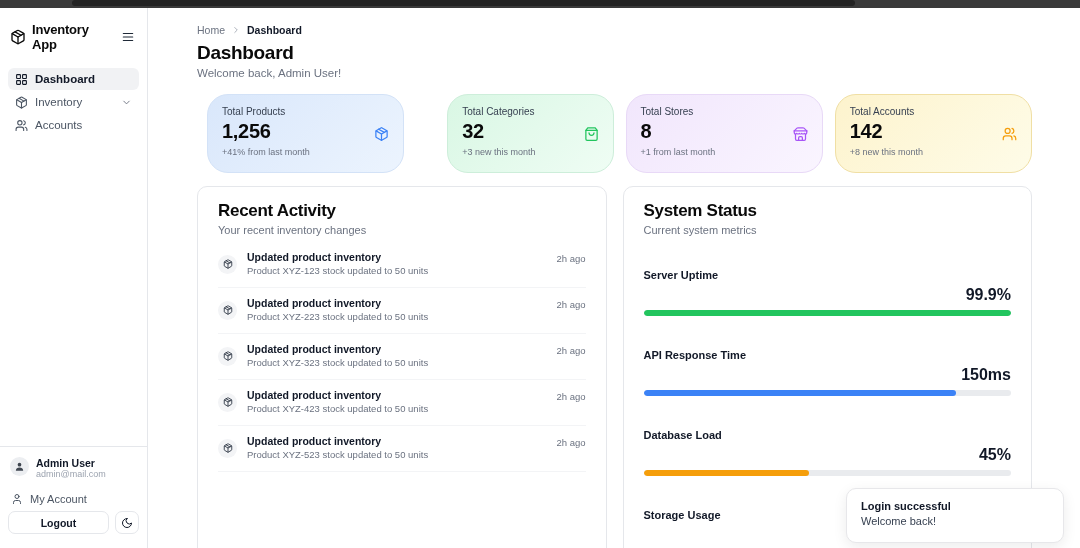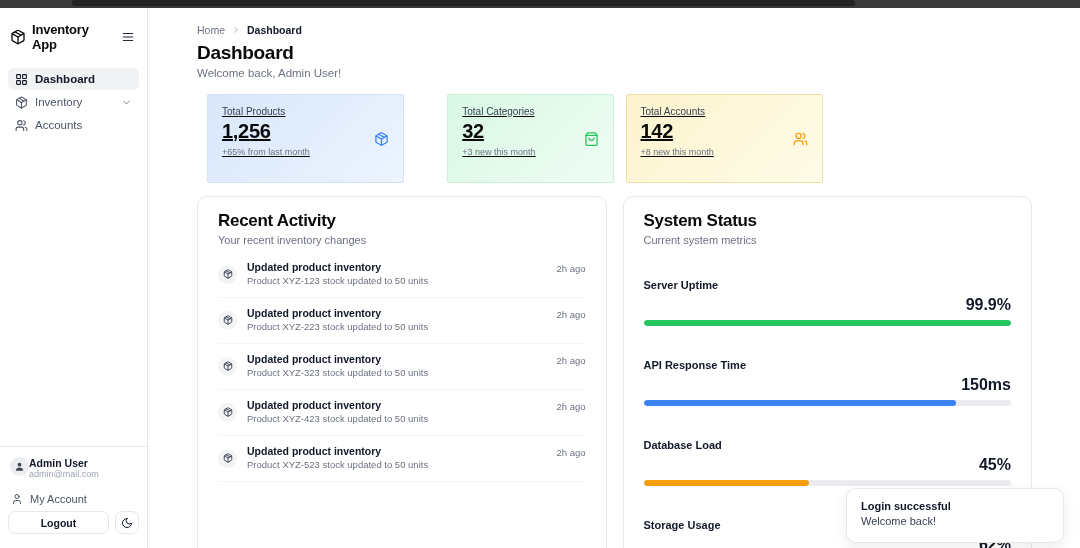--- a/index.html
+++ b/index.html
@@ -16,41 +16,41 @@
   .sidebar { width:148px; height:100%; background:#ffffff; border-right:1px solid #e5e7eb; display:flex; flex-direction:column; padding:8px; }
   .side-logo { display:flex; align-items:center; gap:6px; padding:6px 2px 4px 2px; }
   .side-logo .logo-name { font-size:13px; font-weight:700; color:#0a0a0a; flex:1; letter-spacing:-0.2px; }
   .icon-btn { background:none; border:none; color:#1f2937; display:flex; align-items:center; justify-content:center; cursor:pointer; padding:2px; }
   .side-nav { margin-top:12px; display:flex; flex-direction:column; gap:1px; }
   .nav-item { display:flex; align-items:center; gap:7px; height:22px; padding:0 7px; border-radius:6px; font-size:11.5px; color:#4b5563; cursor:pointer; }
   .nav-item.active { background:#f1f2f4; color:#111827; font-weight:600; }
   .nav-item .chev { margin-left:auto; color:#6b7280; }
   .side-spacer { flex:1; }
   .side-footer { border-top:1px solid #e5e7eb; margin:0 -8px; padding:10px 8px 6px 8px; }
-  .user-row { display:flex; align-items:flex-start; padding:0 2px; }
+  .user-row { display:flex; align-items:flex-start; gap:7px; padding:0 2px; }
   .avatar { width:19px; height:19px; border-radius:50%; background:#eceef1; display:flex; align-items:center; justify-content:center; color:#3f4650; flex-shrink:0; }
   .user-name { font-size:10.5px; font-weight:700; color:#111827; line-height:12px; }
   .user-email { font-size:9px; color:#9ca3af; line-height:11px; }
   .account-row { display:flex; align-items:center; gap:7px; margin-top:10px; padding:0 3px; font-size:11px; color:#4b5563; height:18px; cursor:pointer; }
   .foot-btns { display:flex; align-items:center; gap:6px; margin-top:3px; }
   .logout-btn { flex:1; height:23px; border:1px solid #e5e7eb; border-radius:7px; background:#fff; font-family:inherit; font-size:10.5px; font-weight:700; color:#111827; cursor:pointer; }
   .theme-btn { width:24px; height:23px; border:1px solid #e5e7eb; border-radius:7px; background:#fff; color:#111827; display:flex; align-items:center; justify-content:center; cursor:pointer; }
 
   
   .main { flex:1; height:100%; overflow:hidden; padding:16px 48px 0 49px; }
   .breadcrumb { display:flex; align-items:center; gap:6px; font-size:10.5px; }
   .crumb-home { color:#6b7280; cursor:pointer; }
   .crumb-sep { color:#9ca3af; display:flex; }
   .crumb-current { color:#111827; font-weight:700; }
   .page-title { font-size:19px; font-weight:700; letter-spacing:-0.3px; margin-top:6px; color:#0a0a0a; }
   .page-subtitle { font-size:11.5px; color:#6b7280; margin-top:3px; }
 
   
   .stats-grid { display:grid; grid-template-columns:repeat(4,1fr); gap:12px; margin:15px 0 0 10px; }
-  .stat-card { position:relative; border-radius:2px; padding:11px 14px; height:89px; border:1px solid transparent;text-decoration:underline; }
+  .stat-card { position:relative; border-radius:21px; padding:11px 14px; height:79px; border:1px solid transparent; }
   .stat-card.c0 { background:linear-gradient(135deg,#d9e7fb,#ecf4fe); border-color:#d3e2f7; }
   .stat-card.c1 { background:linear-gradient(135deg,#d9f7e4,#effdf4); border-color:#cdeeda;margin-left:31px; }
   .stat-card.c2 { background:linear-gradient(135deg,#f1e6fc,#faf5ff); border-color:#e8d9f7; }
   .stat-card.c3 { background:linear-gradient(135deg,#fdf3cd,#fefce8); border-color:#f0dfa4; }
   .stat-label { font-size:10px; color:#374151; }
   .stat-value { font-size:20px; font-weight:700; color:#0a0a0a; margin-top:3px; letter-spacing:-0.3px; }
   .stat-sub { font-size:9px; color:#6b7280; margin-top:4px; }
   .stat-icon { position:absolute; right:14px; top:50%; transform:translateY(-50%); display:flex; }
 
   
@@ -204,21 +204,21 @@
     </div>
 
     <h1 class="page-title">Dashboard</h1>
     <p class="page-subtitle">Welcome back, Admin User!</p>
 
     <div class="stats-grid">
 
       <div class="stat-card c0">
         <div class="stat-label">Total Products</div>
         <div class="stat-value">1,256</div>
-        <div class="stat-sub">+65% from last month</div>
+        <div class="stat-sub">+41% from last month</div>
         <span class="stat-icon" style="color: rgb(59, 130, 246);">
           <svg width="15" height="15" viewBox="0 0 24 24" fill="none" stroke="currentColor" stroke-width="2" stroke-linecap="round" stroke-linejoin="round">
               <path d="m7.5 4.27 9 5.15"></path>
               <path d="M21 8a2 2 0 0 0-1-1.73l-7-4a2 2 0 0 0-2 0l-7 4A2 2 0 0 0 3 8v8a2 2 0 0 0 1 1.73l7 4a2 2 0 0 0 2 0l7-4A2 2 0 0 0 21 16Z"></path>
               <path d="m3.3 7 8.7 5 8.7-5"></path>
               <path d="M12 22V12"></path>
             </svg>
         </span>
       </div>
 
@@ -228,20 +228,34 @@
         <div class="stat-sub">+3 new this month</div>
         <span class="stat-icon" style="color: rgb(34, 197, 94);">
           <svg width="15" height="15" viewBox="0 0 24 24" fill="none" stroke="currentColor" stroke-width="2" stroke-linecap="round" stroke-linejoin="round">
               <path d="M6 2 3 6v14a2 2 0 0 0 2 2h14a2 2 0 0 0 2-2V6l-3-4Z"></path>
               <path d="M3 6h18"></path>
               <path d="M16 10a4 4 0 0 1-8 0"></path>
             </svg>
         </span>
       </div>
 
+      <div class="stat-card c2">
+        <div class="stat-label">Total Stores</div>
+        <div class="stat-value">8</div>
+        <div class="stat-sub">+1 from last month</div>
+        <span class="stat-icon" style="color: rgb(168, 85, 247);">
+          <svg width="15" height="15" viewBox="0 0 24 24" fill="none" stroke="currentColor" stroke-width="2" stroke-linecap="round" stroke-linejoin="round">
+              <path d="m2 7 4.41-4.41A2 2 0 0 1 7.83 2h8.34a2 2 0 0 1 1.42.59L22 7"></path>
+              <path d="M4 12v8a2 2 0 0 0 2 2h12a2 2 0 0 0 2-2v-8"></path>
+              <path d="M15 22v-4a2 2 0 0 0-2-2h-2a2 2 0 0 0-2 2v4"></path>
+              <path d="M2 7h20"></path>
+              <path d="M22 7v3a2 2 0 0 1-2 2 2.7 2.7 0 0 1-1.59-.63.7.7 0 0 0-.82 0A2.7 2.7 0 0 1 16 12a2.7 2.7 0 0 1-1.59-.63.7.7 0 0 0-.82 0A2.7 2.7 0 0 1 12 12a2.7 2.7 0 0 1-1.59-.63.7.7 0 0 0-.82 0A2.7 2.7 0 0 1 8 12a2.7 2.7 0 0 1-1.59-.63.7.7 0 0 0-.82 0A2.7 2.7 0 0 1 4 12a2 2 0 0 1-2-2V7"></path>
+            </svg>
+        </span>
+      </div>
 
       <div class="stat-card c3">
         <div class="stat-label">Total Accounts</div>
         <div class="stat-value">142</div>
         <div class="stat-sub">+8 new this month</div>
         <span class="stat-icon" style="color: rgb(245, 158, 11);">
           <svg width="15" height="15" viewBox="0 0 24 24" fill="none" stroke="currentColor" stroke-width="2" stroke-linecap="round" stroke-linejoin="round">
               <path d="M16 21v-2a4 4 0 0 0-4-4H6a4 4 0 0 0-4 4v2"></path>
               <circle cx="9" cy="7" r="4"></circle>
               <path d="M22 21v-2a4 4 0 0 0-3-3.87"></path>

